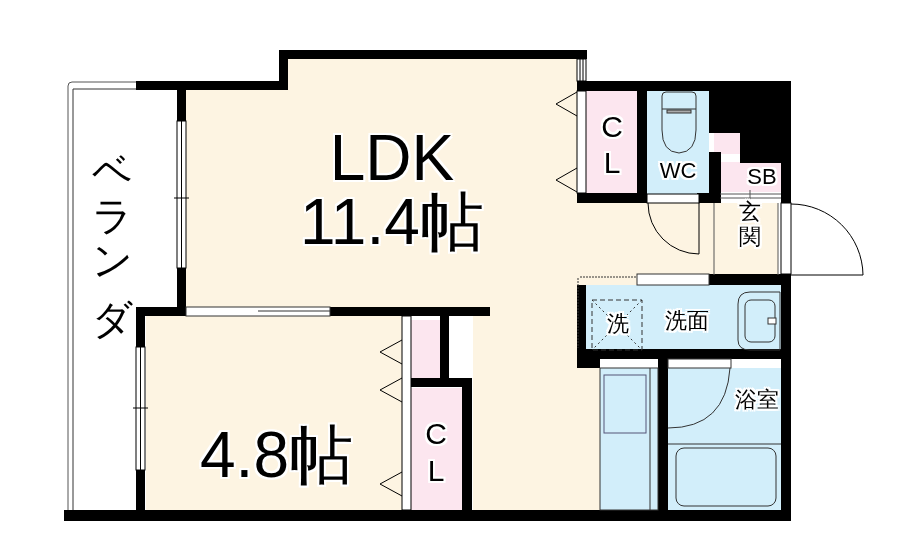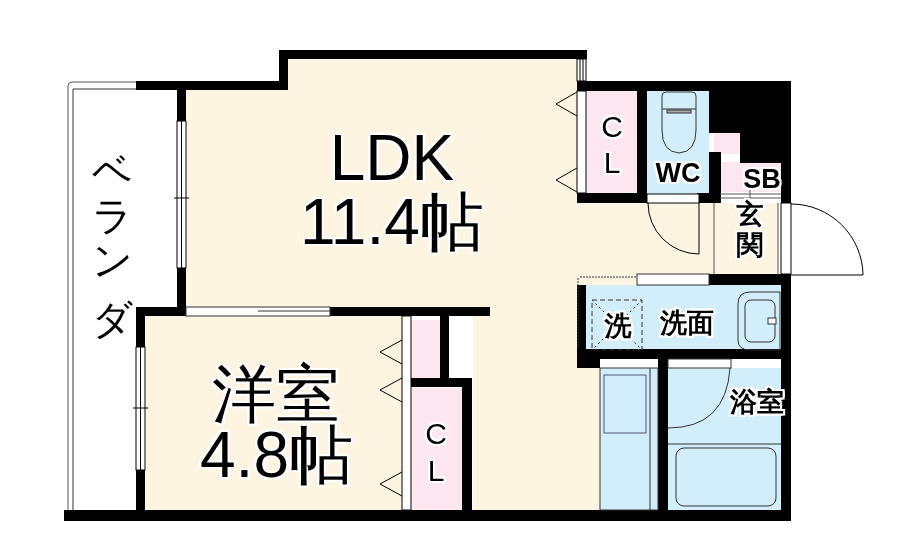--- a/index.html
+++ b/index.html
@@ -1,21 +1,21 @@
 <!DOCTYPE html>
 <html><head>
 <meta charset="utf-8">
 <style>
   html, body { margin: 0; padding: 0; background: #ffffff; }
   body { width: 904px; height: 558px; position: relative; overflow: hidden; font-family: "Liberation Sans", "DejaVu Sans", sans-serif; }
   .plan { position: absolute; left: 0; top: 0; width: 904px; height: 558px; }
   .lbl { position: absolute; color: #000; text-align: center; line-height: 1; white-space: nowrap;
          text-shadow: -2px -2px 0 #fff, 2px -2px 0 #fff, -2px 2px 0 #fff, 2px 2px 0 #fff, 0 2px 0 #fff, 0 -2px 0 #fff, 2px 0 0 #fff, -2px 0 0 #fff; }
   .big { font-size: 64px; }
-  .mid { font-size: 27px; font-weight: bold; }
+  .mid { font-size: 22px; }
   .cl { font-size: 30px; line-height: 1.25; }
   .vert { writing-mode: vertical-rl; font-size: 40px; letter-spacing: 2px; }
 </style>
 </head>
 <body>
 
 <div class="plan">
 <svg width="904" height="558" viewBox="0 0 904 558" xmlns="http://www.w3.org/2000/svg">
 
   <g>
@@ -173,21 +173,20 @@
     <line x1="650" y1="368" x2="650" y2="510"></line>
   </g>
 </svg>
 
   
   <div class="lbl vert" style="left:93px; top:126px;">ベランダ</div>
 
   <div class="lbl big" style="left:322px; top:126px; width:140px;">LDK</div>
   <div class="lbl big" style="left:300px; top:190px; width:180px;">11.4帖</div>
 
-  <div class="lbl big" style="left:206px; top:362px; width:140px;">洋室</div>
   <div class="lbl big" style="left:200px; top:423px; width:150px;">4.8帖</div>
 
   <div class="lbl cl" style="left:597px; top:108px; width:30px;">C</div>
   <div class="lbl cl" style="left:597px; top:144px; width:30px;">L</div>
 
   <div class="lbl cl" style="left:421px; top:415px; width:30px;">C</div>
   <div class="lbl cl" style="left:421px; top:452px; width:30px;">L</div>
 
   <div class="lbl mid" style="left:650px; top:160px; width:56px;">WC</div>
   <div class="lbl mid" style="left:722px; top:166px; width:80px;">SB</div>

